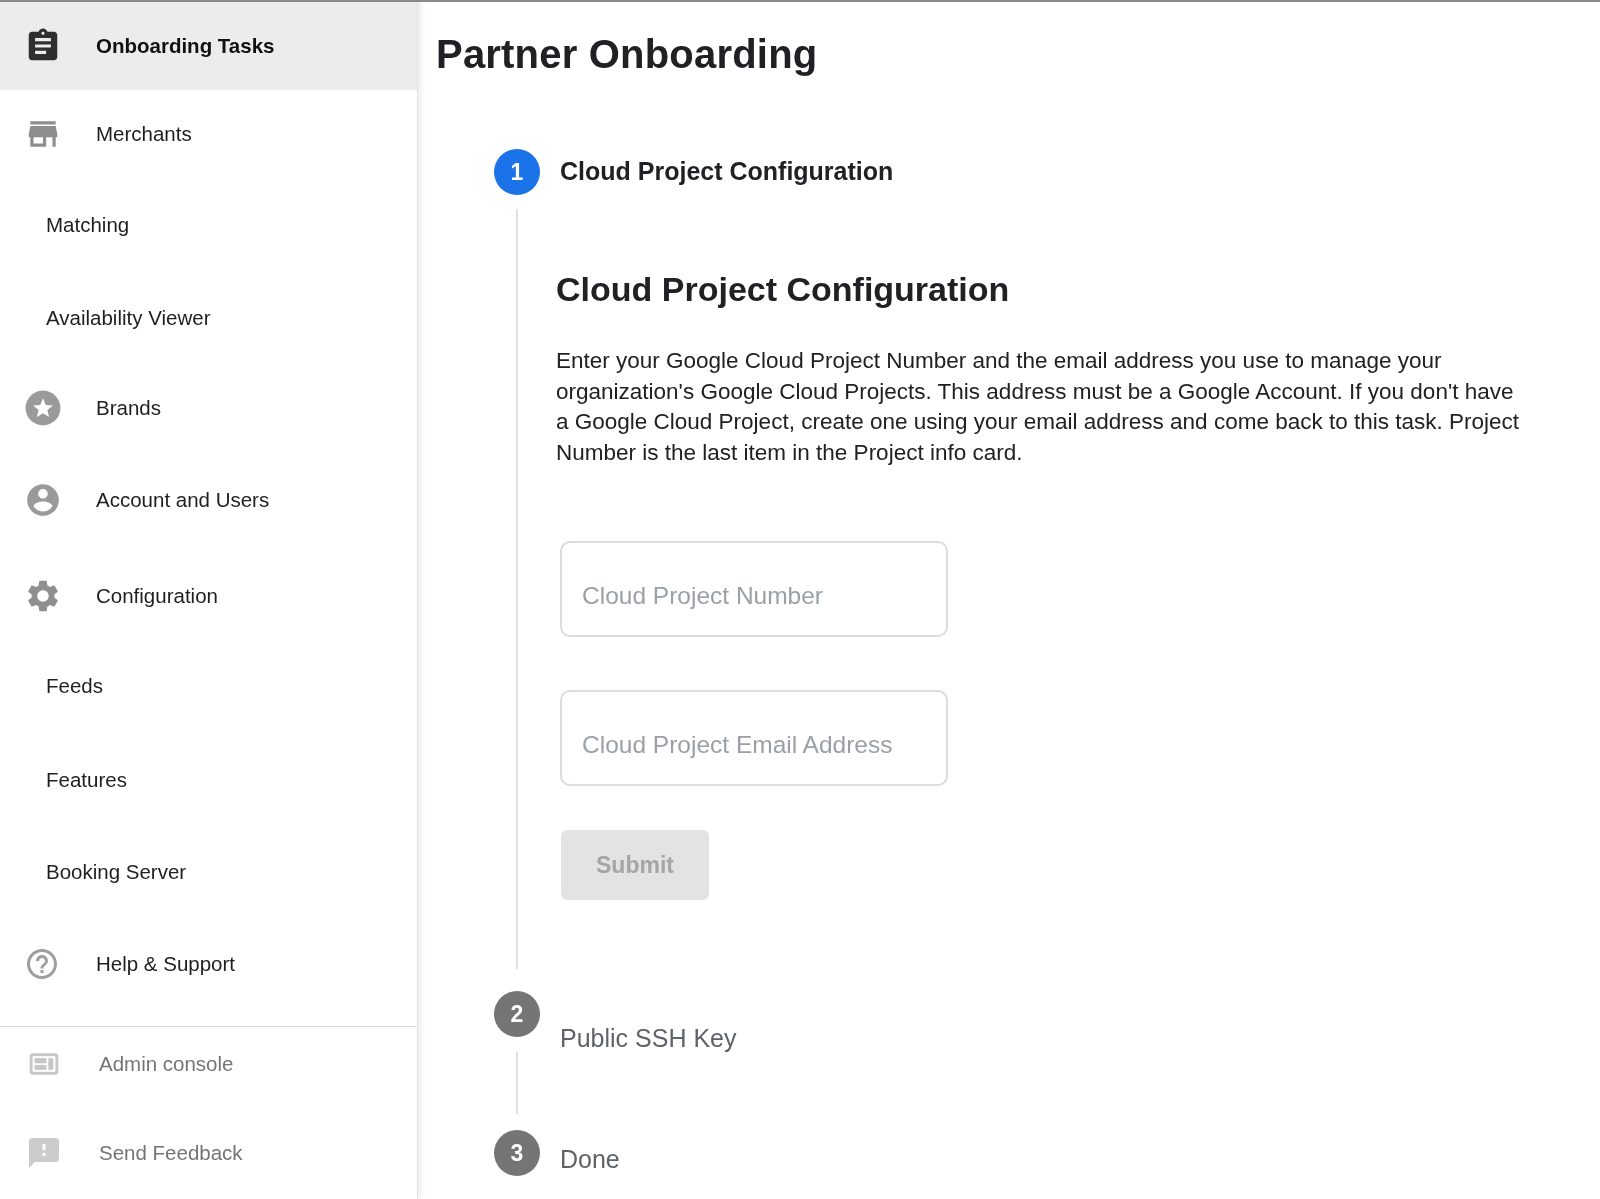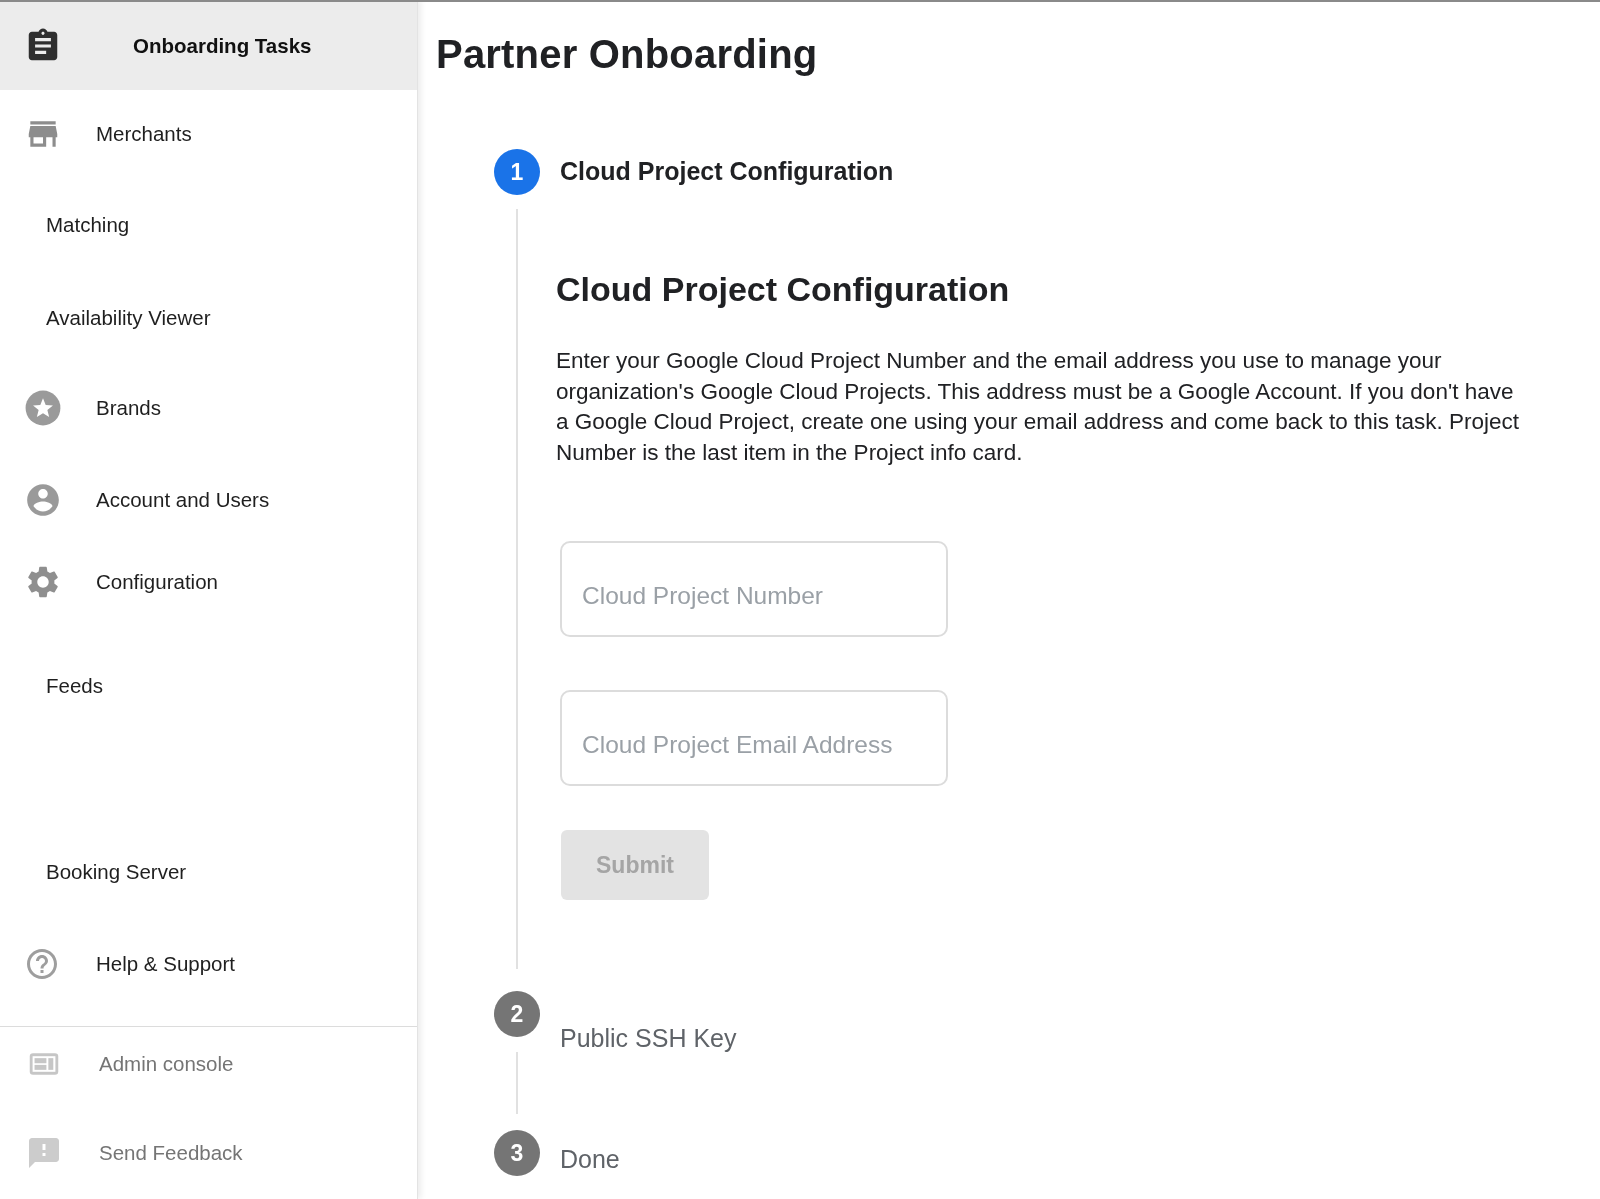--- a/index.html
+++ b/index.html
@@ -12,21 +12,21 @@
   .sidebar { position:absolute; top:0; left:0; width:418px; height:1199px; background:#fff;
     border-right:1px solid #e3e3e3; box-shadow:3px 0 6px rgba(0,0,0,0.08); z-index:10; }
   .side-item { position:absolute; left:0; width:100%; height:90px; cursor:pointer; }
   .side-item .ic { position:absolute; left:24px; top:50%; transform:translateY(-50%);
     width:38px; height:38px; }
   .side-item .ic svg { width:100%; height:100%; display:block; }
   .side-item .lbl { position:absolute; left:96px; top:50%; transform:translateY(-50%);
     font-size:20.5px; color:#1f1f1f; white-space:nowrap; }
   .side-item.noicon .lbl { left:46px; }
   .side-item.selected { background:#ececec; }
-  .side-item.selected .lbl { font-weight:bold; color:#111;margin-left:37px; }
+  .side-item.selected .lbl { font-weight:bold; color:#111; }
   .side-item.footer .lbl { color:#757575; left:99px; }
   .side-item.footer .ic { left:26px; width:36px; height:36px; }
   .side-divider { position:absolute; left:0; width:100%; height:1px; background:#dcdcdc; }
 
   
   .main { position:absolute; top:0; left:419px; width:1314px; height:1199px; background:#fff; }
   .page-title { position:absolute; left:17px; top:32px; font-size:40px; font-weight:bold;
     color:#202124; letter-spacing:0.2px; }
 
   .connector { position:absolute; left:97px; width:2px; background:#e1e1e1; }
@@ -111,33 +111,36 @@
 
     <div class="side-item" style="top:455px;">
       <span class="ic">
         <svg viewBox="0 0 24 24">
             <path fill="#9a9a9a" fill-rule="evenodd" d="M12 2C6.48 2 2 6.48 2 12s4.48 10 10 10 10-4.48 10-10S17.52 2 12 2zm0 3c1.66 0 3 1.34 3 3s-1.34 3-3 3-3-1.34-3-3 1.34-3 3-3zm0 14.2c-2.5 0-4.71-1.28-6-3.22.03-1.99 4-3.08 6-3.08 1.99 0 5.97 1.09 6 3.08-1.29 1.94-3.5 3.22-6 3.22z"></path>
           </svg>
       </span>
       <span class="lbl">Account and Users</span>
     </div>
 
-    <div class="side-item" style="top:537px;">
+    <div class="side-item" style="top:551px;">
       <span class="ic">
         <svg viewBox="0 0 24 24">
             <path fill="#8f8f8f" fill-rule="evenodd" d="M19.14 12.94c.04-.3.06-.61.06-.94 0-.32-.02-.64-.07-.94l2.03-1.58c.18-.14.23-.41.12-.61l-1.92-3.32c-.12-.22-.37-.29-.59-.22l-2.39.96c-.5-.38-1.03-.7-1.62-.94l-.36-2.54c-.04-.24-.24-.41-.48-.41h-3.84c-.24 0-.43.17-.47.41l-.36 2.54c-.59.24-1.13.57-1.62.94l-2.39-.96c-.22-.08-.47 0-.59.22L2.74 8.87c-.12.21-.08.47.12.61l2.03 1.58c-.05.3-.09.63-.09.94s.02.64.07.94l-2.03 1.58c-.18.14-.23.41-.12.61l1.92 3.32c.12.22.37.29.59.22l2.39-.96c.5.38 1.03.7 1.62.94l.36 2.54c.05.24.24.41.48.41h3.84c.24 0 .44-.17.47-.41l.36-2.54c.59-.24 1.13-.56 1.62-.94l2.39.96c.22.08.47 0 .59-.22l1.92-3.32c.12-.22.07-.47-.12-.61l-2.01-1.58zM12 15.6c-1.98 0-3.6-1.62-3.6-3.6s1.62-3.6 3.6-3.6 3.6 1.62 3.6 3.6-1.62 3.6-3.6 3.6z"></path>
           </svg>
       </span>
       <span class="lbl">Configuration</span>
     </div>
 
     <div class="side-item noicon" style="top:641px;">
       <span class="lbl">Feeds</span>
     </div>
 
+    <div class="side-item noicon" style="top:735px;">
+      <span class="lbl">Features</span>
+    </div>
 
     <div class="side-item noicon" style="top:827px;">
       <span class="lbl">Booking Server</span>
     </div>
 
     <div class="side-item" style="top:919px;">
       <span class="ic" style="width:36px;height:36px;">
         <svg viewBox="0 0 24 24">
             <path fill="#9e9e9e" fill-rule="evenodd" d="M11 18h2v-2h-2v2zm1-16C6.48 2 2 6.48 2 12s4.48 10 10 10 10-4.48 10-10S17.52 2 12 2zm0 18c-4.41 0-8-3.59-8-8s3.59-8 8-8 8 3.59 8 8-3.59 8-8 8zm0-14c-2.21 0-4 1.79-4 4h2c0-1.1.9-2 2-2s2 .9 2 2c0 2-3 1.75-3 5h2c0-2.25 3-2.5 3-5 0-2.21-1.79-4-4-4z"></path>
           </svg>

